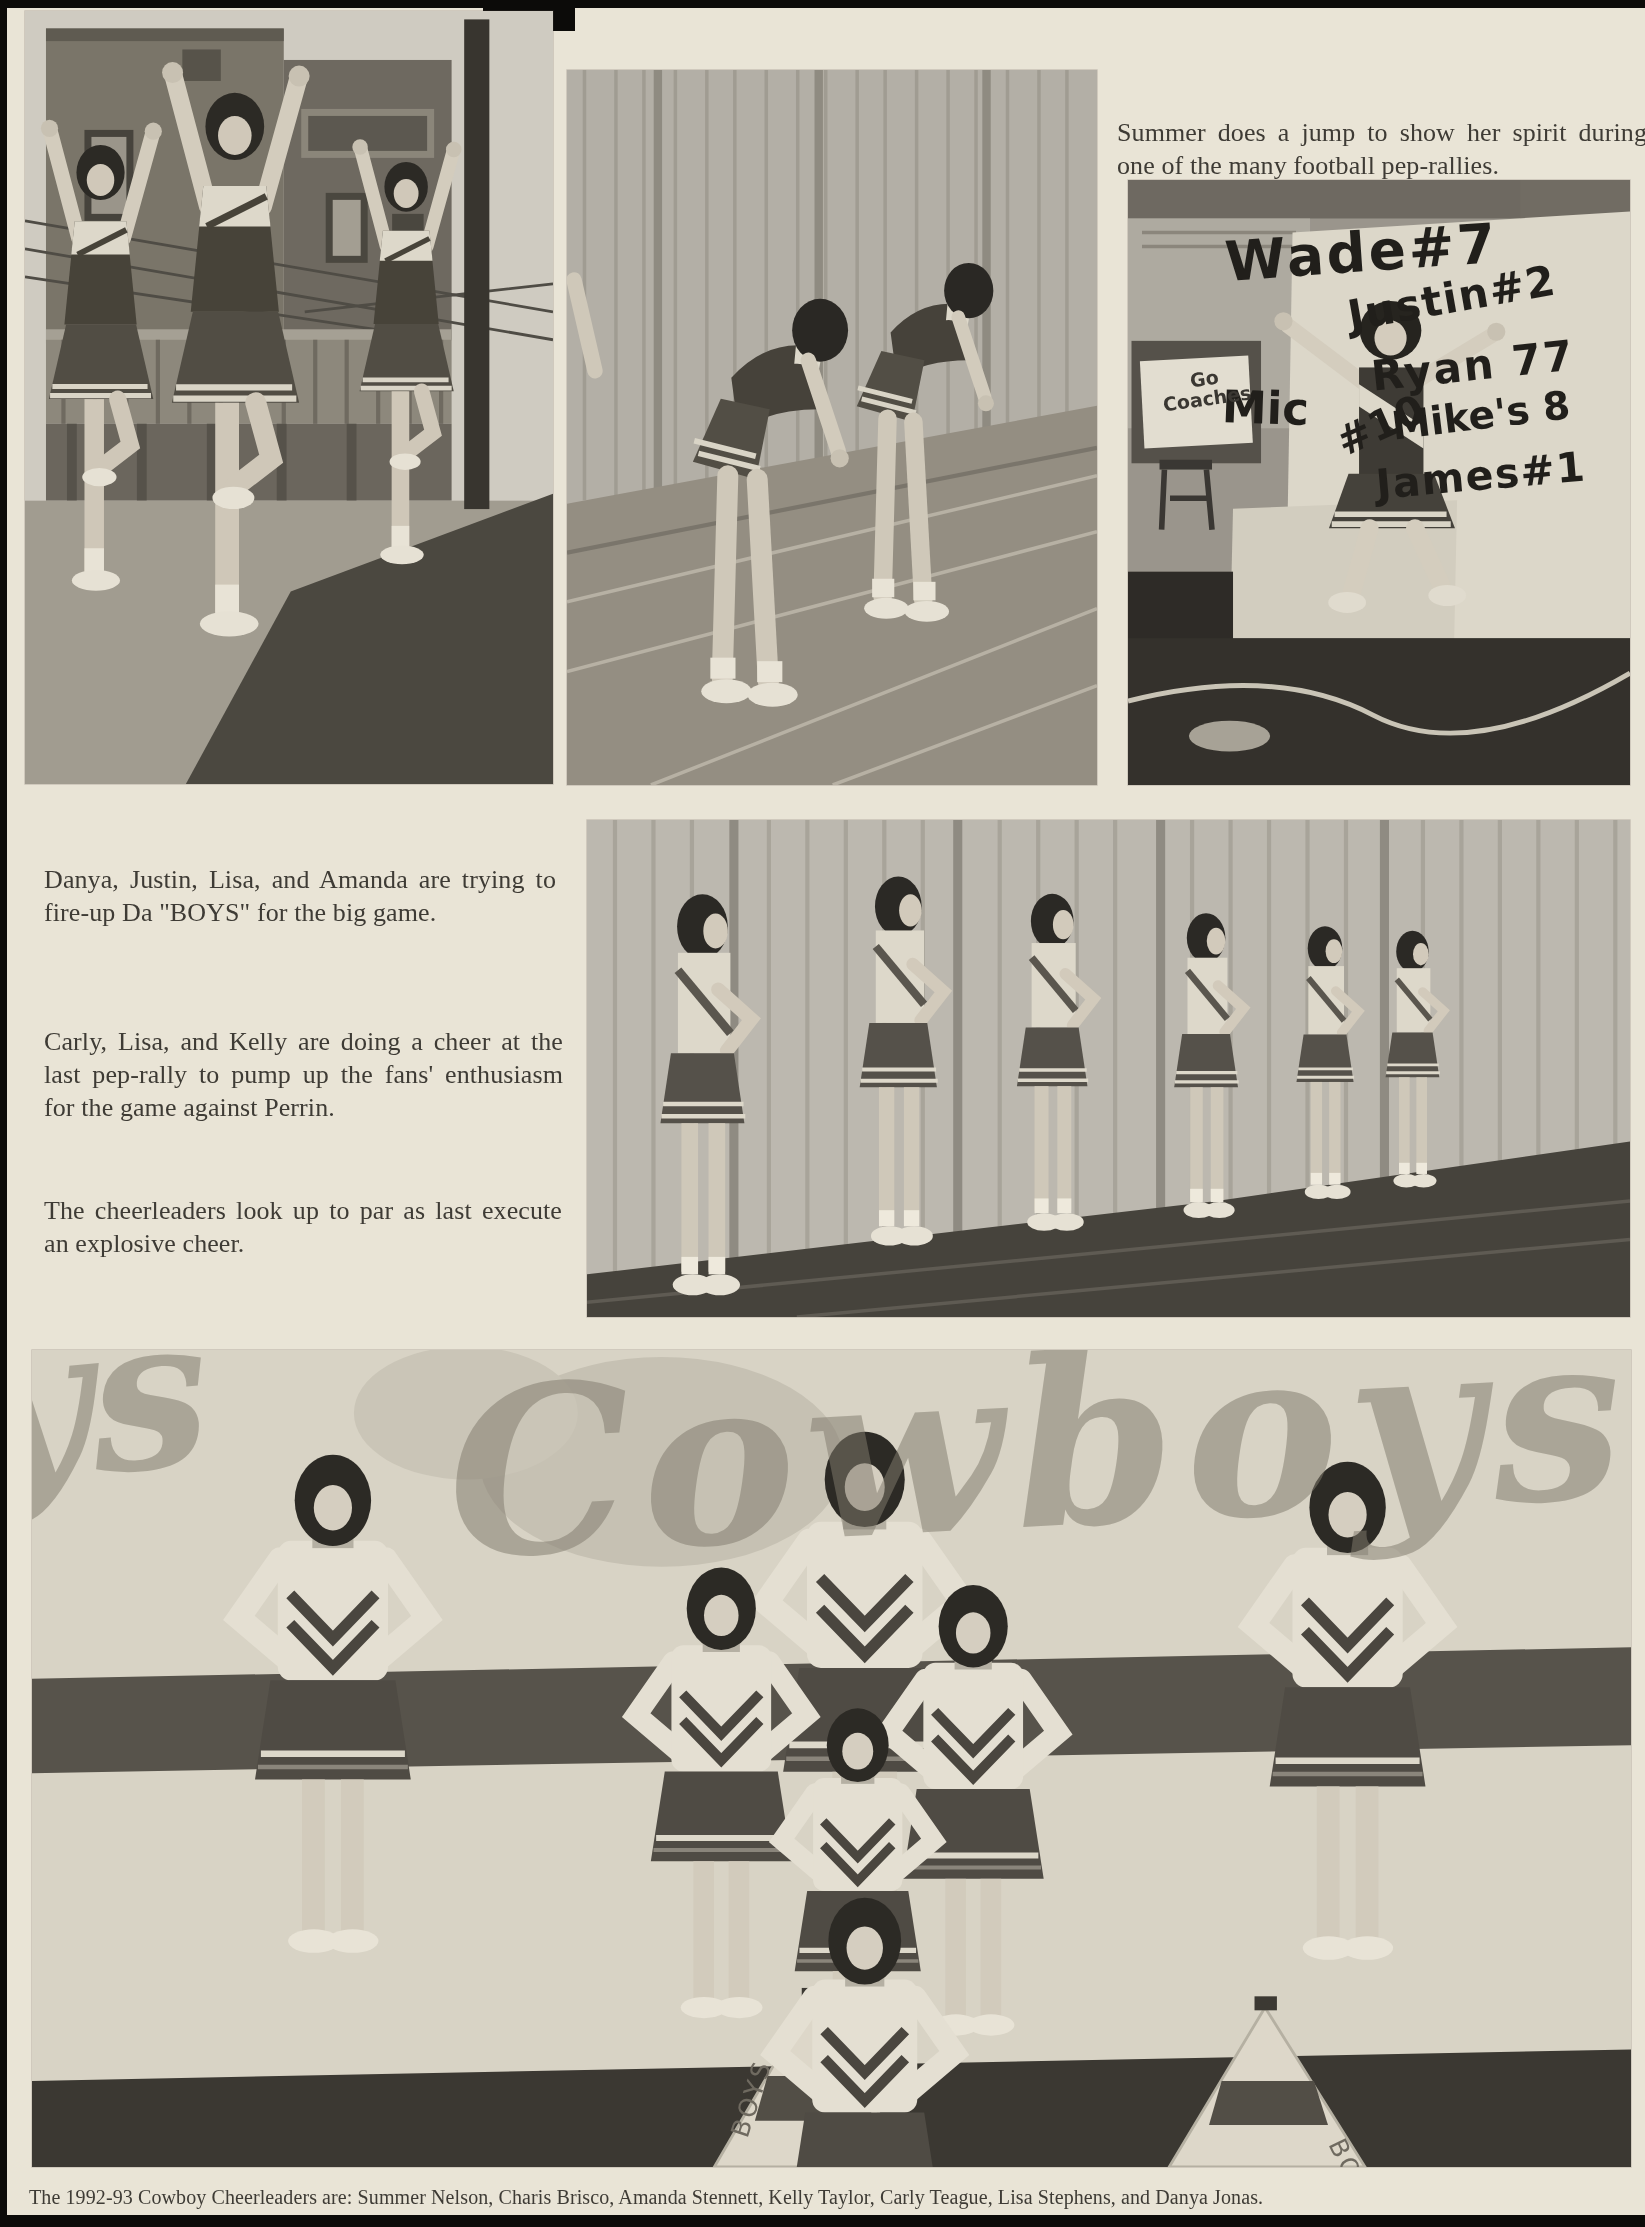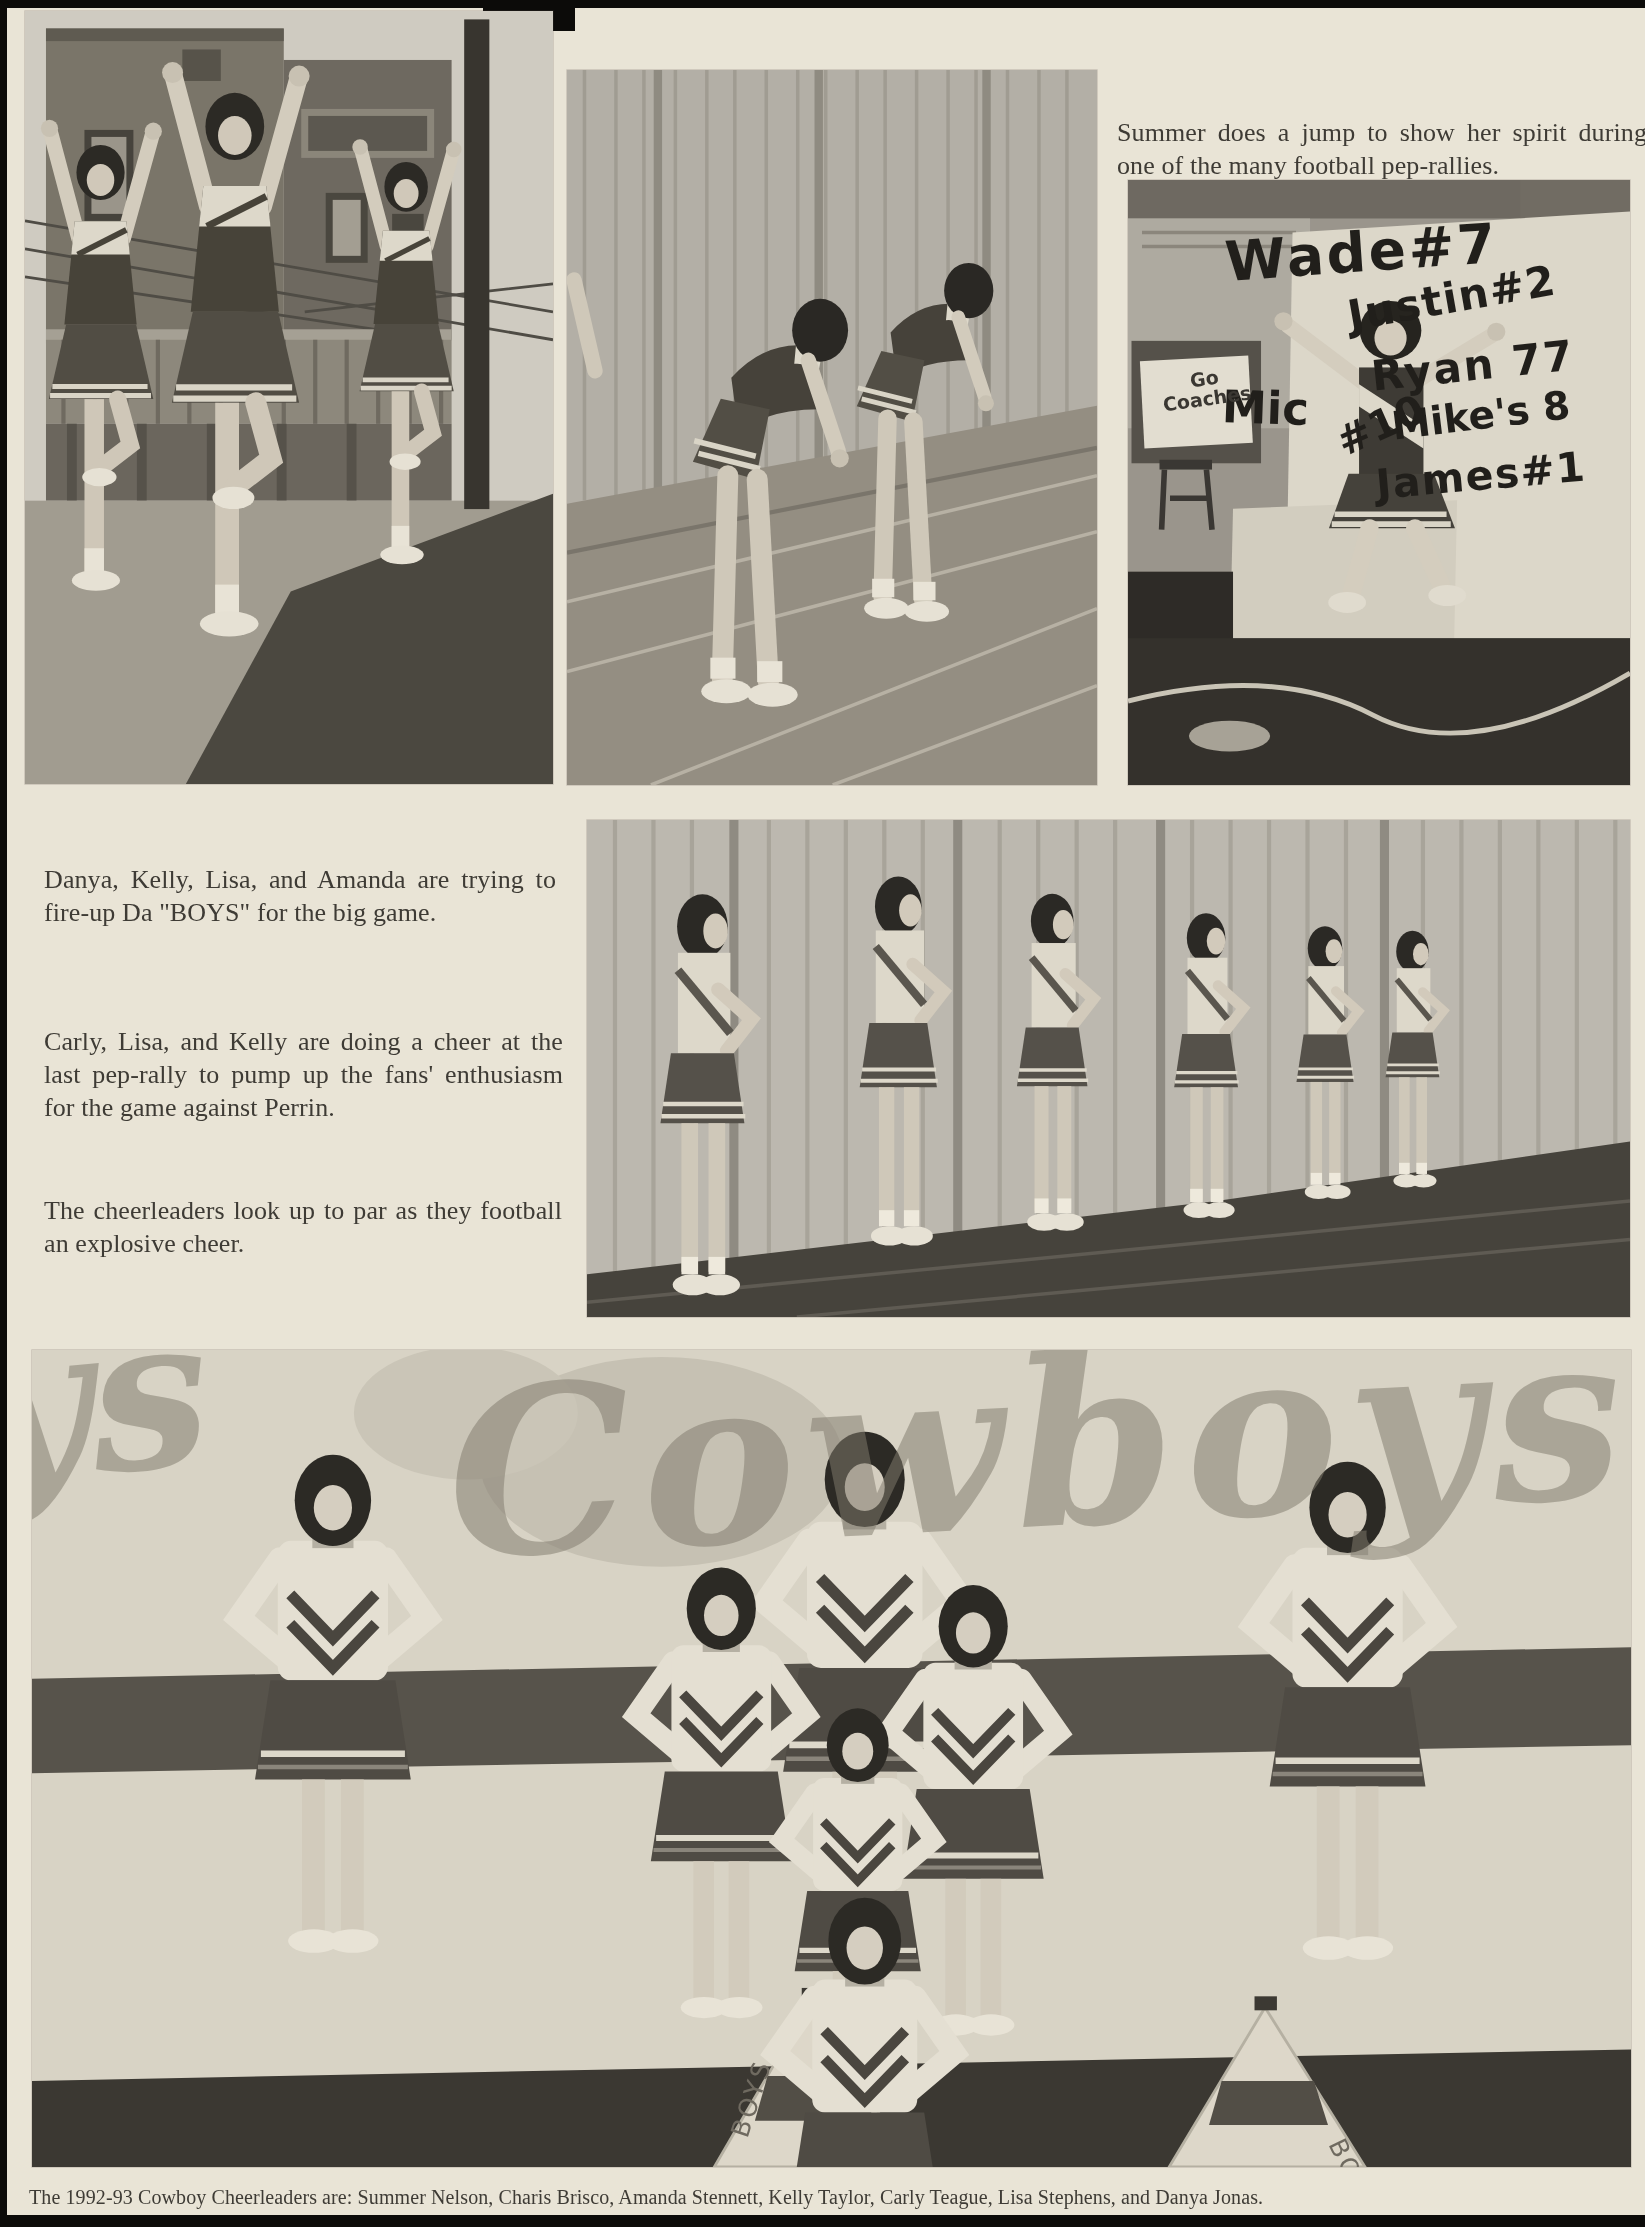--- a/index.html
+++ b/index.html
@@ -282,23 +282,23 @@
       </g>
     <g>
         <use href="#liner" transform="translate(1055,192) scale(0.85)"></use>
       </g>
     <g>
         <use href="#liner" transform="translate(1180,196) scale(0.8)"></use>
       </g>
   </svg>
 </figure>
 
-<p class="caption" id="cap-fireup">Danya, Kelly, Lisa, and Amanda are trying to fire-up Da "BOYS" for the big game.</p>
+<p class="caption" id="cap-fireup">Danya, Justin, Lisa, and Amanda are trying to fire-up Da "BOYS" for the big game.</p>
 <p class="caption" id="cap-lastrally">Carly, Lisa, and Kelly are doing a cheer at the last pep-rally to pump up the fans' enthusiasm for the game against Perrin.</p>
-<p class="caption" id="cap-explosive">The cheerleaders look up to par as they football an explosive cheer.</p>
+<p class="caption" id="cap-explosive">The cheerleaders look up to par as last execute an explosive cheer.</p>
 
 <figure class="photo" id="photo-team" aria-label="The seven 1992-93 Cowboy cheerleaders pose in uniform in front of a painted Cowboys banner">
   <svg viewBox="0 0 2285 1168" preserveAspectRatio="none">
     <rect width="2285" height="1168" fill="#d8d3c5"></rect>
     <ellipse cx="900" cy="160" rx="260" ry="150" fill="#c6c1b3"></ellipse>
     <ellipse cx="620" cy="90" rx="160" ry="95" fill="#cac5b7"></ellipse>
 
     <polygon points="0,470 2285,425 2285,565 0,605" fill="#57534b"></polygon>
 
     <polygon points="0,1045 2285,1000 2285,1168 0,1168" fill="#3b3832"></polygon>

